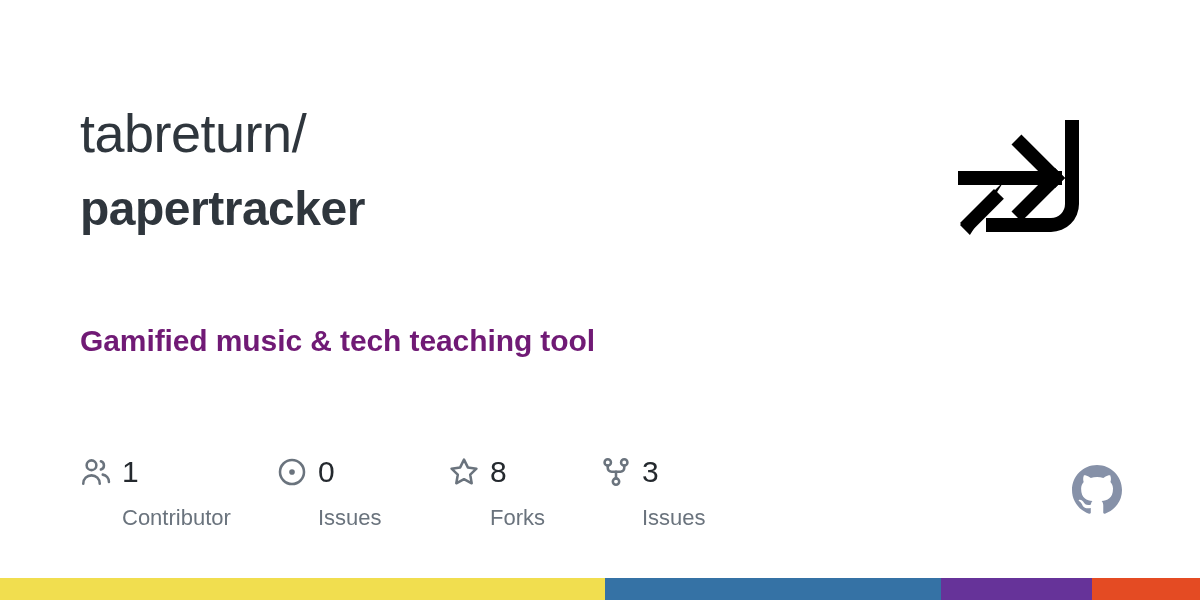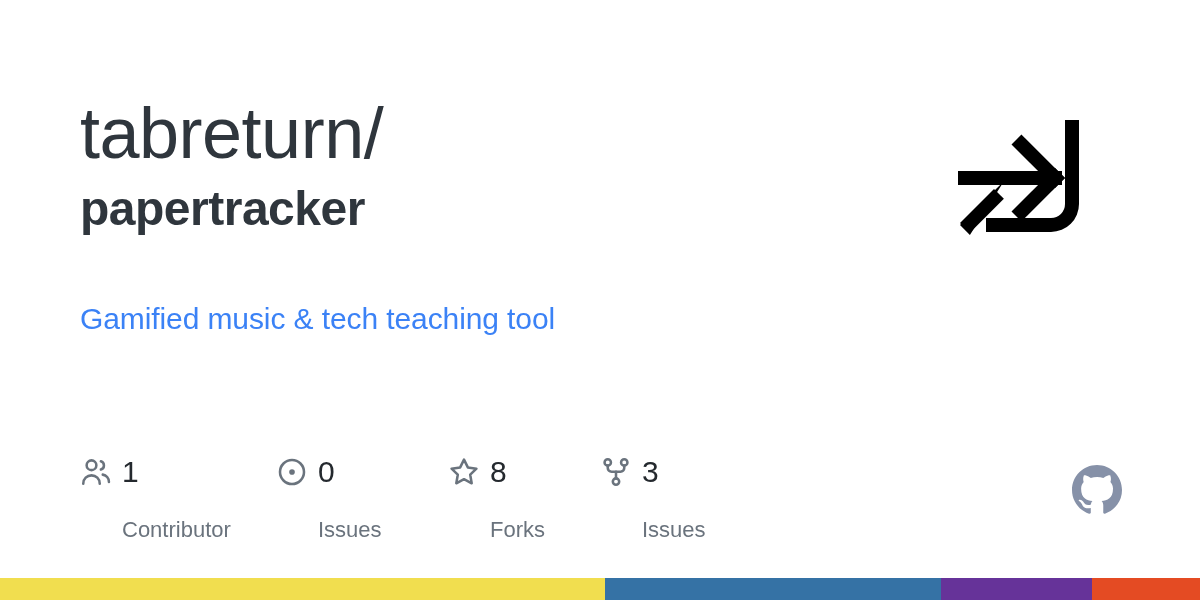--- a/index.html
+++ b/index.html
@@ -23,46 +23,46 @@
   }
 
   
   .heading {
     position: absolute;
     left: 80px;
     top: 96px;
     width: 840px;
   }
   .owner {
-    font-size: 72px;
+    font-size: 54px;
     line-height: 74px;
     font-weight: 300;
     color: #2f363d;
     letter-spacing: -0.5px;
     white-space: nowrap;
   }
   .repo {
     font-size: 48px;
     line-height: 78px;
     font-weight: 700;
     color: #2f363d;
     letter-spacing: -0.5px;
     white-space: nowrap;
   }
 
   
   .description {
     position: absolute;
     left: 80px;
-    top: 298px;
+    top: 320px;
     width: 820px;
     font-size: 30px;
     line-height: 42px;
-    font-weight: 400;
-    color: #3b82f6;
+    font-weight: 700;
+    color: #701a75;
     letter-spacing: -0.1px;
   }
 
   
   .repo-logo {
     position: absolute;
     left: 952px;
     top: 112px;
     width: 136px;
     height: 136px;
@@ -103,21 +103,21 @@
     color: #24292e;
     font-weight: 400;
     margin-left: 10px;
     white-space: nowrap;
   }
   .stat-label {
     font-size: 22px;
     line-height: 28px;
     color: #6a737d;
     font-weight: 400;
-    margin-top: 24px;
+    margin-top: 12px;
     margin-left: 42px;
     white-space: nowrap;
   }
   .stat-contributors { width: 196px; }
   .stat-issues       { width: 172px; }
   .stat-stars        { width: 152px; }
   .stat-forks        { width: 150px; }
 
   
   .gh-mark {

